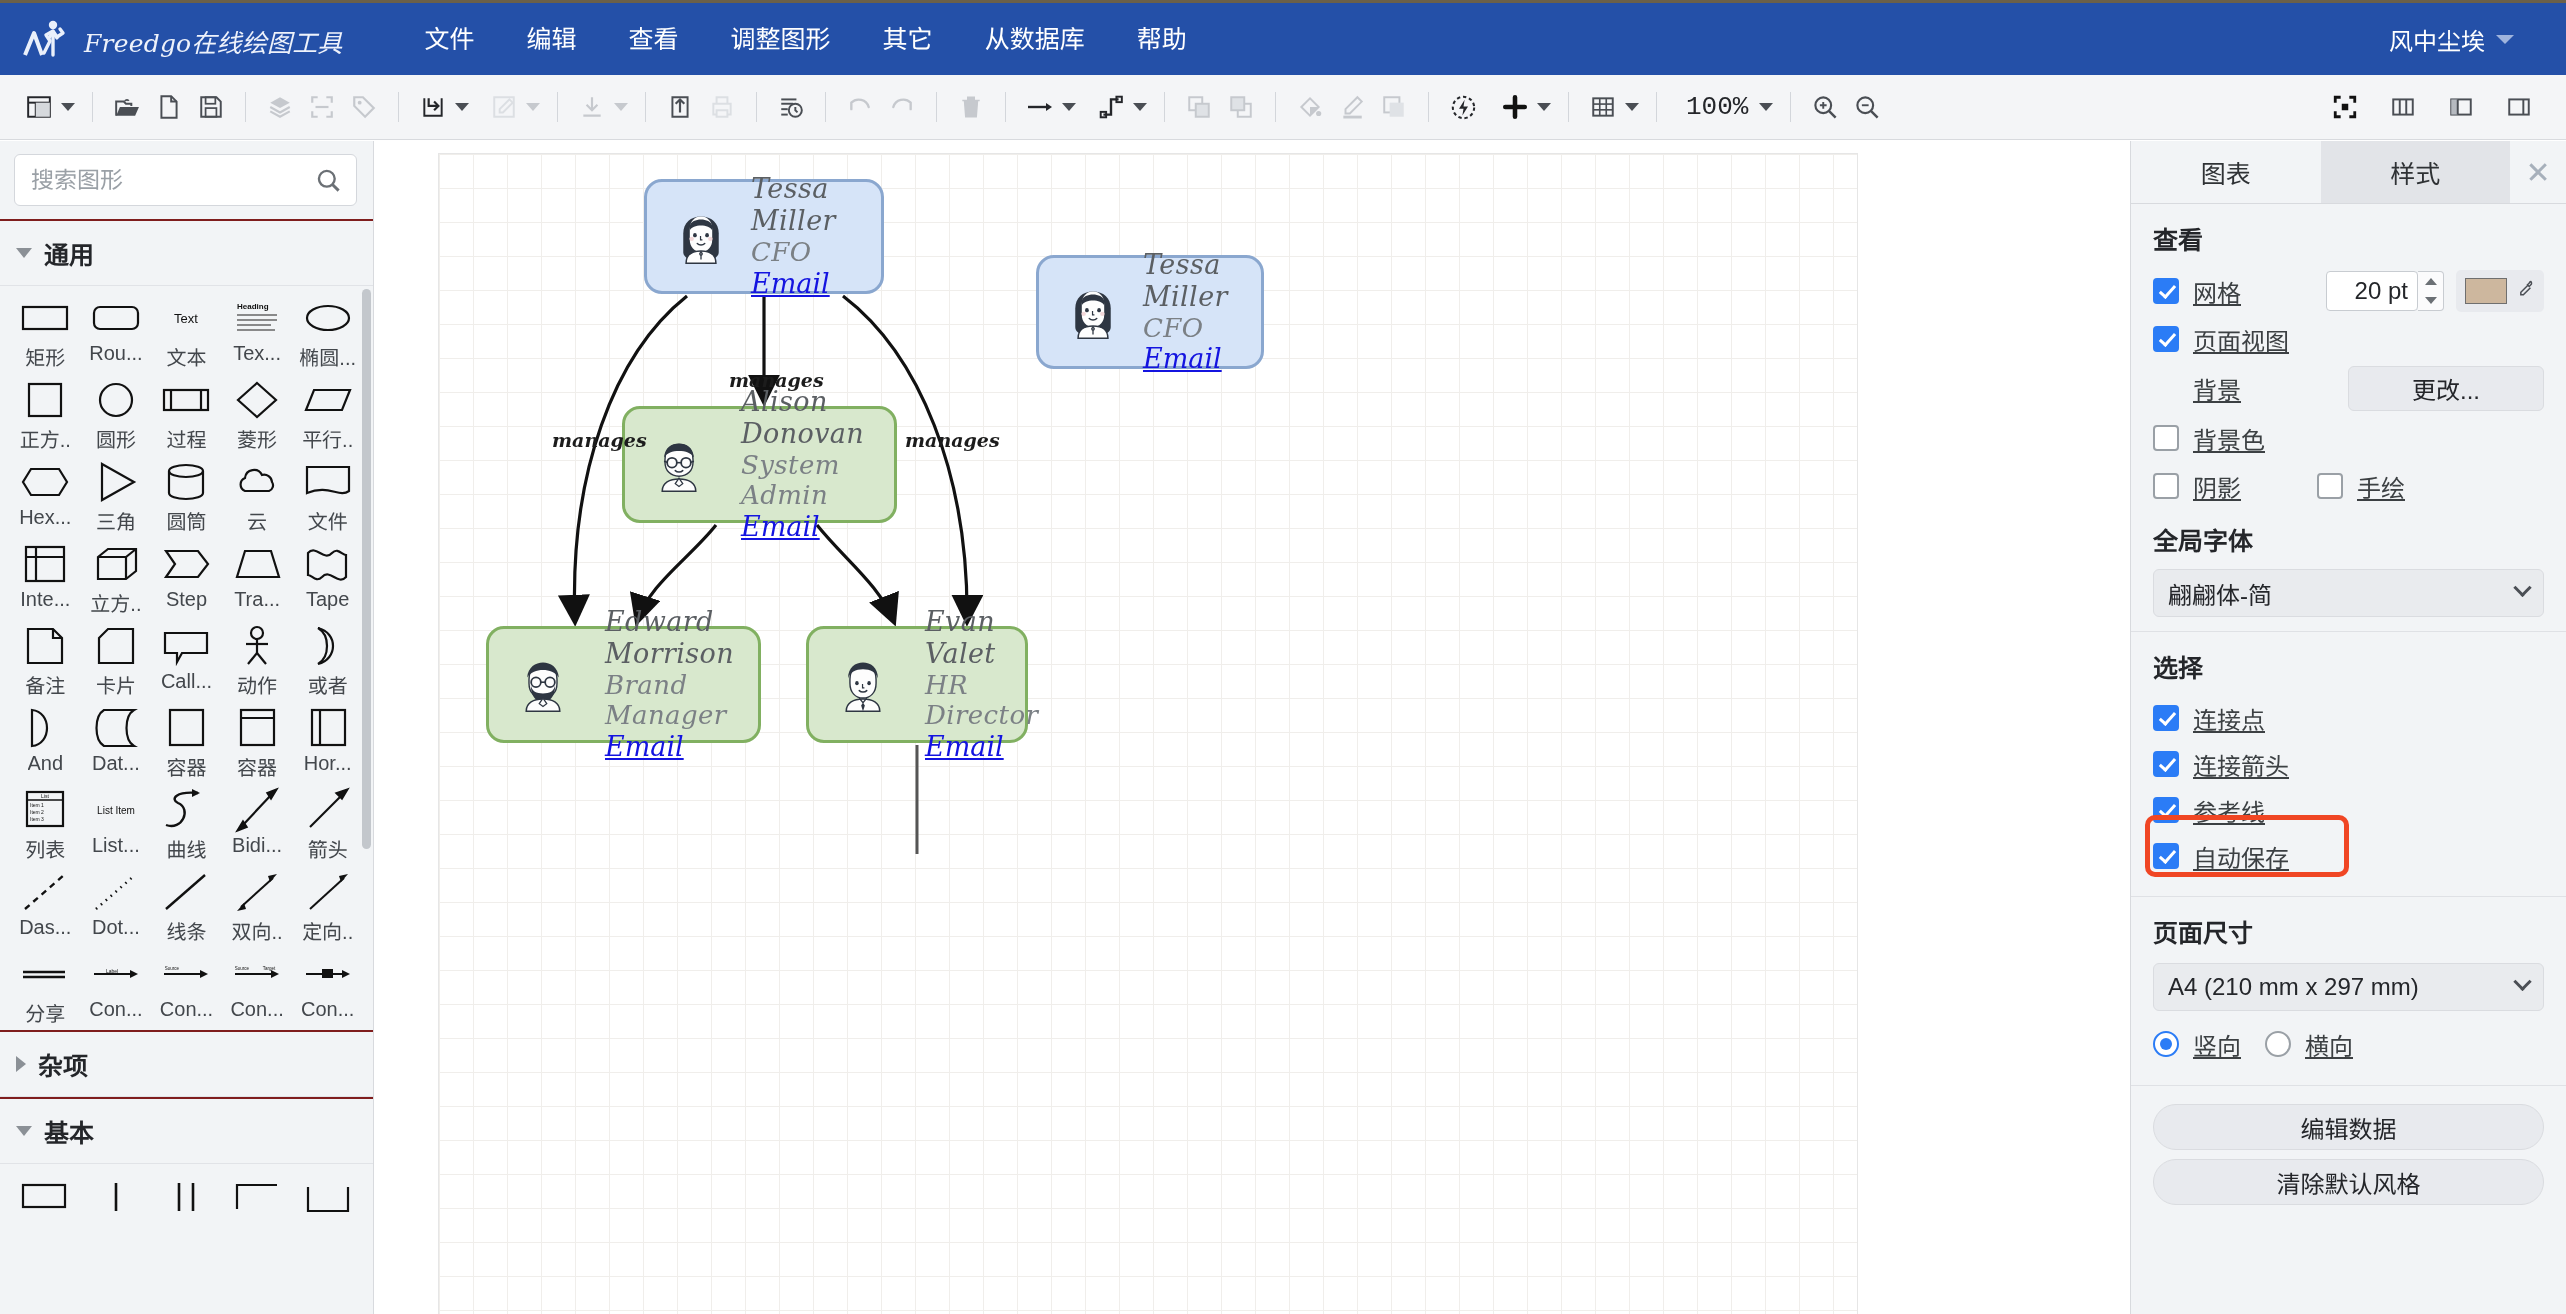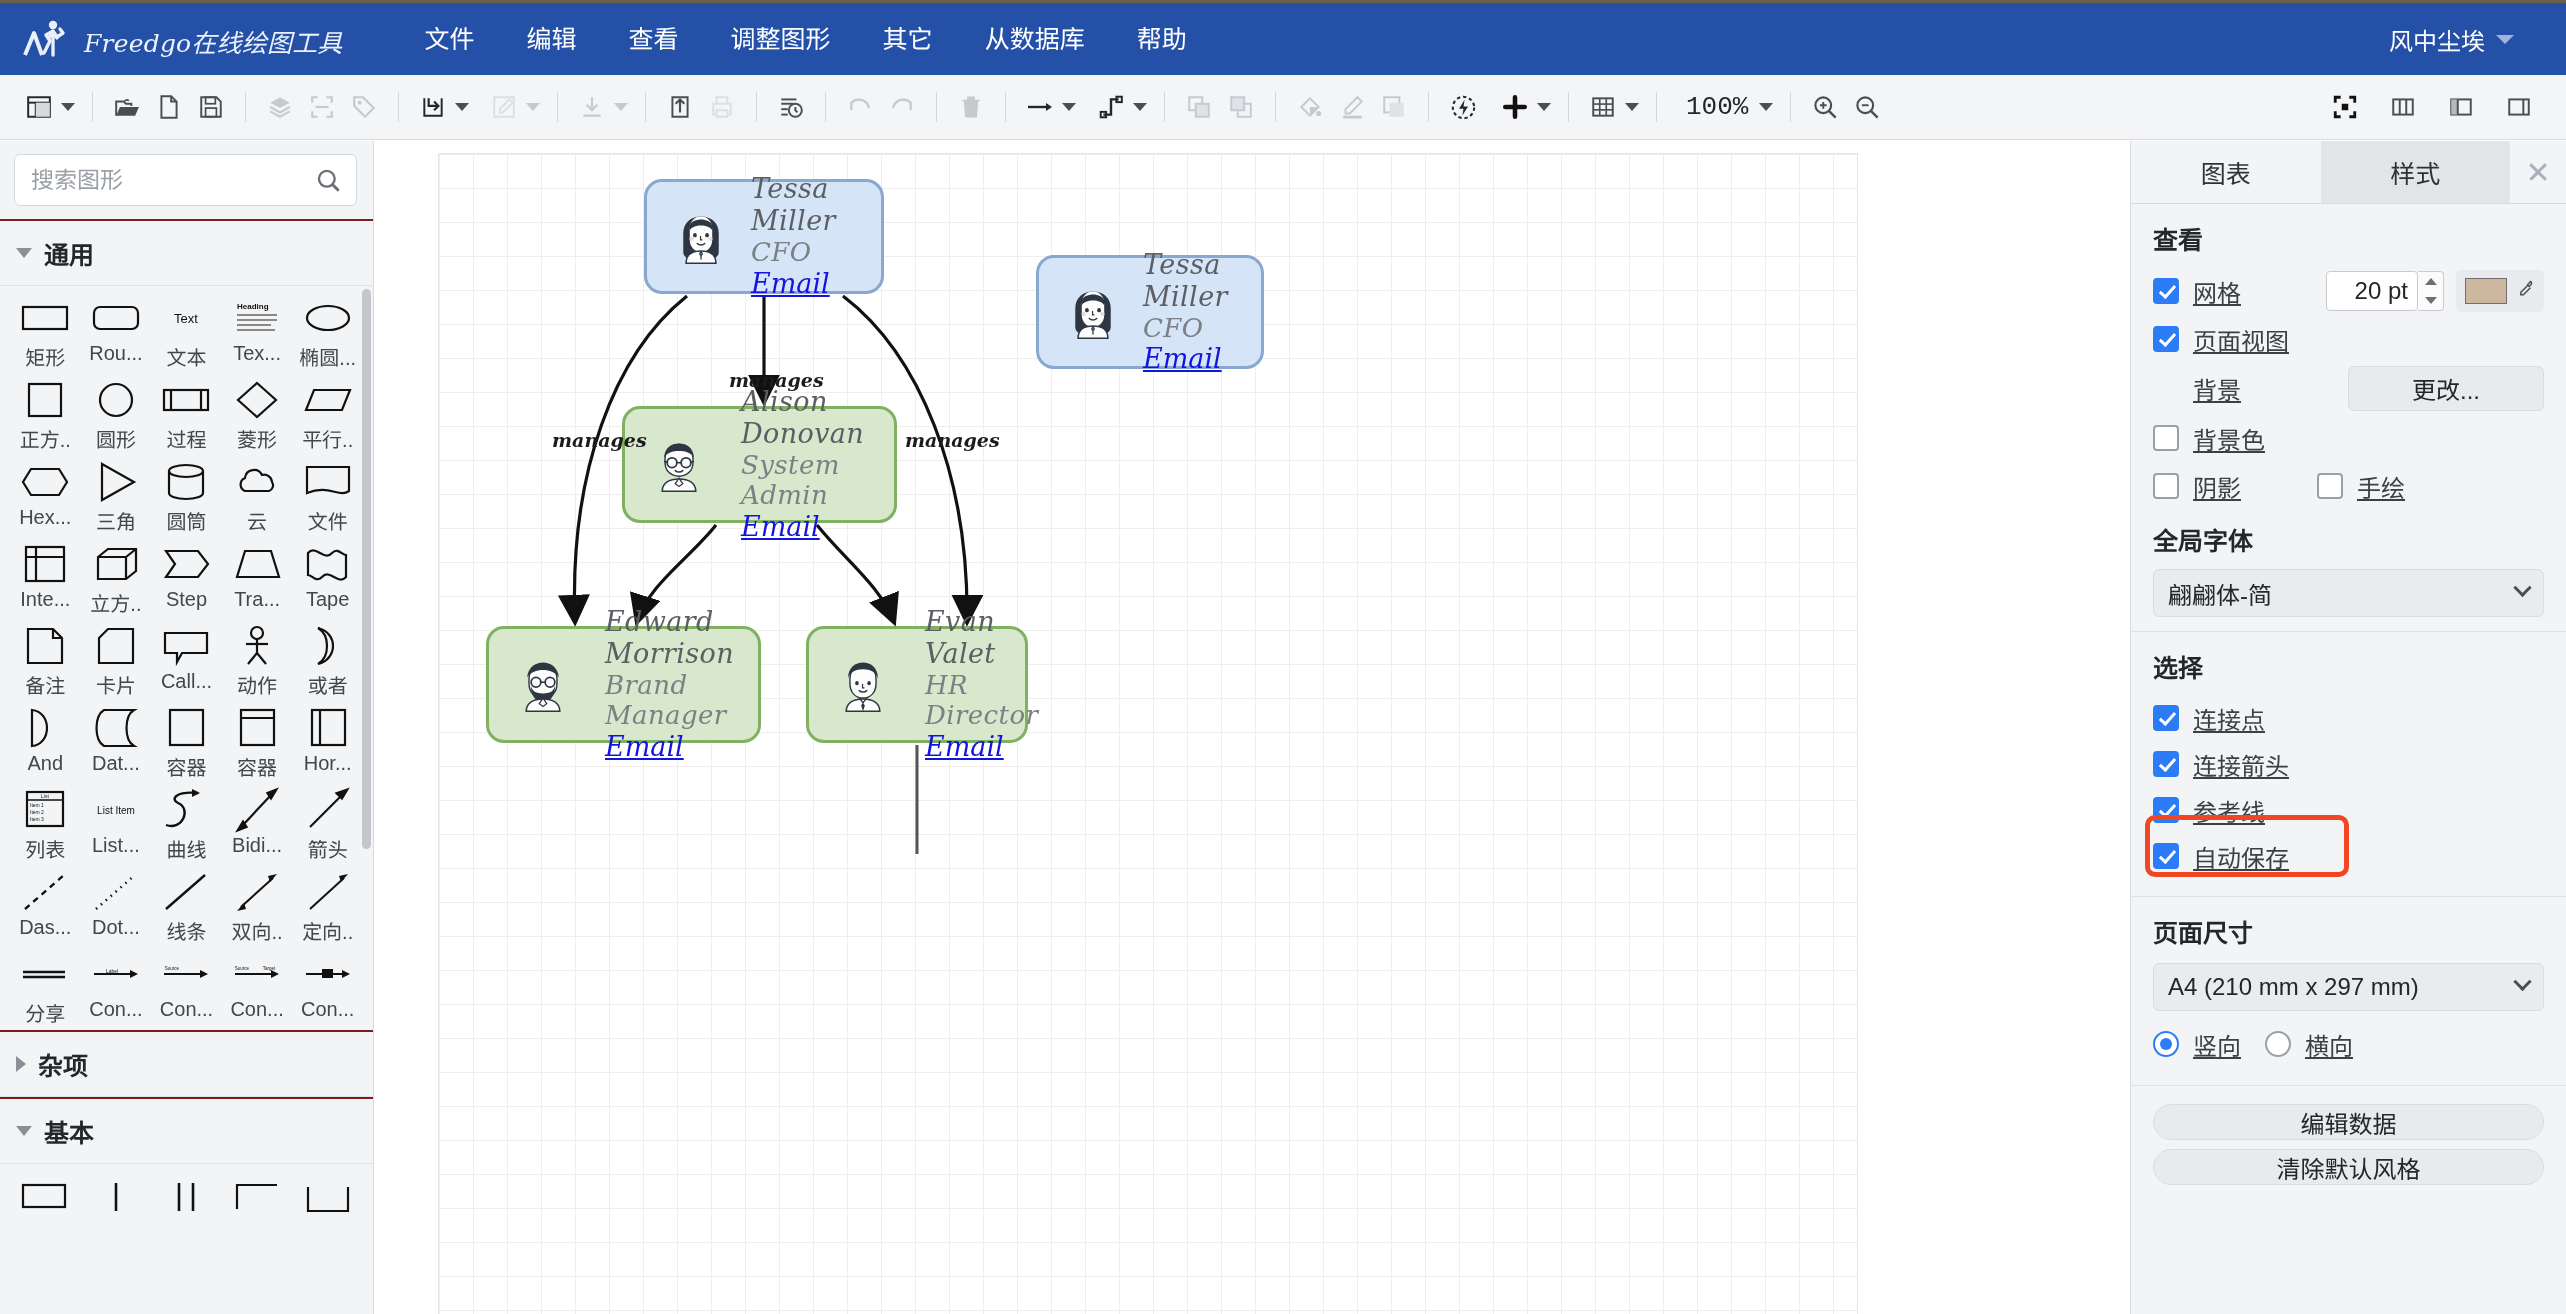--- a/index.html
+++ b/index.html
@@ -267,21 +267,21 @@
     content: ""; position: absolute; left: 5px; top: 5px;
     width: 12px; height: 12px; border-radius: 50%; background: #2b7cf6;
   }
   #autosave-highlight {
     position: absolute; left: 2145px; top: 815px;
     width: 204px; height: 62px;
     border: 5px solid #f04624; border-radius: 10px;
     pointer-events: none;
   }
   #action-buttons { padding: 18px 22px; display: flex; flex-direction: column; gap: 9px; }
-  #action-buttons .btn-grey { height: 36px; width: 100%; border-radius: 23px; }
+  #action-buttons .btn-grey { height: 46px; width: 100%; border-radius: 23px; }
 </style>
 </head>
 <body>
 
 <div id="menubar">
   <div id="brand">
     <span id="brand-mark">
       <svg width="46" height="40" viewBox="0 0 46 40">
         <circle cx="31" cy="6" r="4.2" fill="#eaf0fb"></circle>
         <path d="M22 34 L28 22 L24 16 L31 12 L35 18 L41 14 L38 10" stroke="#eaf0fb" stroke-width="3.4" fill="none" stroke-linecap="round" stroke-linejoin="round"></path>

